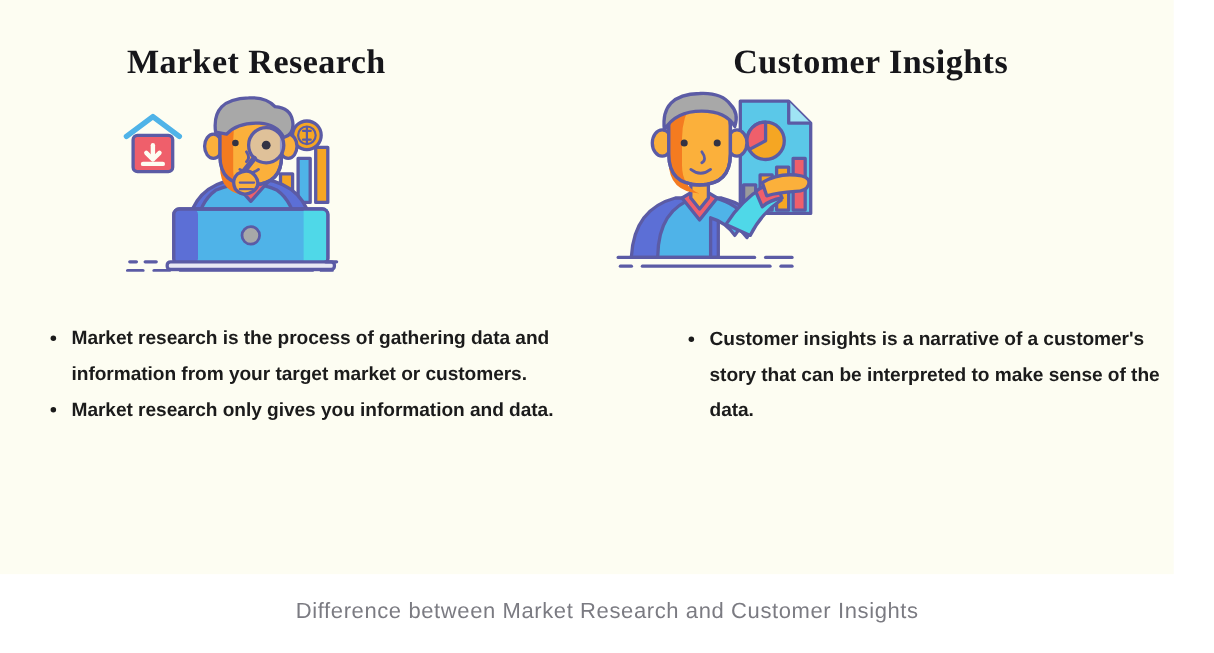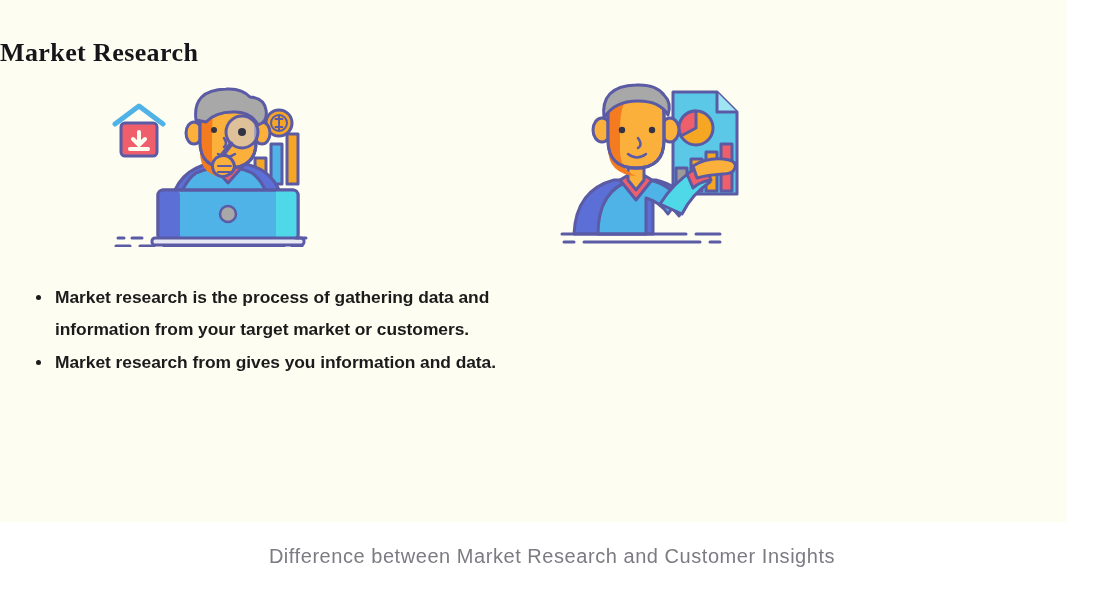--- a/index.html
+++ b/index.html
@@ -37,41 +37,42 @@
     top: 0;
     height: 522px;
   }
   #col-left  { left: 0px;   width: 560px; }
   #col-right { left: 560px; width: 507px; }
 
   .col-title {
     position: absolute;
     top: 38px;
     width: 100%;
+    text-align: center;
     font-family: "Liberation Serif", "DejaVu Serif", serif;
     font-weight: 700;
-    font-size: 26px;
+    font-size: 31px;
     letter-spacing: 0.4px;
     color: #16161a;
     white-space: nowrap;
   }
   #col-left  .col-title { padding-right: 94px; box-sizing: border-box; }
   #col-right .col-title { padding-right: 44px; box-sizing: border-box; }
 
   .illustration {
     position: absolute;
     top: 82px;
   }
   #illus-left  { left: 108px; }
   #illus-right { left: 770px - 560px; }
 
   
   ul.bullets {
     position: absolute;
-    margin: 2px;
+    margin: 12px;
     padding: 0;
     list-style: none;
   }
   #bullets-left  { left: 30px;  top: 279px; width: 470px; }
   #bullets-right { left: 50px;  top: 280px; width: 450px; }
 
   ul.bullets li {
     position: relative;
     padding-left: 23px;
     margin-bottom: 1px;
@@ -181,26 +182,27 @@
           <path d="M8 164 h14"></path>
           <path d="M32 164 h14"></path>
           <path d="M56 164 h120"></path>
           <path d="M184 164 h10"></path>
         </g>
       </svg>
     </div>
 
     <ul class="bullets" id="bullets-left">
       <li>Market research is the process of gathering data and information from your target market or customers.</li>
-      <li>Market research from gives you information and data.</li>
+      <li>Market research only gives you information and data.</li>
     </ul>
   </div>
 
   <div class="column" id="col-right">
 
+    <div class="col-title">Customer Insights</div>
 
     <div class="illustration" id="illus-right">
       <svg width="195" height="165" viewBox="0 0 195 165" xmlns="http://www.w3.org/2000/svg">
 
         <g>
           <path d="M113 10 h44 l20 20 v82 h-64 z" fill="#5bc8e8" stroke="#5b5ba5" stroke-width="3" stroke-linejoin="round"></path>
           <path d="M157 10 v20 h20" fill="#9fe4f4" stroke="#5b5ba5" stroke-width="3" stroke-linejoin="round"></path>
 
           <circle cx="136" cy="46" r="17" fill="#f5a623" stroke="#5b5ba5" stroke-width="3"></circle>
           <path d="M136 46 L136 29 A17 17 0 0 0 121 54 Z" fill="#ef5f6b" stroke="#5b5ba5" stroke-width="3" stroke-linejoin="round"></path>
@@ -242,18 +244,19 @@
           <path d="M2 152 h124"></path>
           <path d="M136 152 h24"></path>
           <path d="M4 160 h10"></path>
           <path d="M24 160 h116"></path>
           <path d="M150 160 h10"></path>
         </g>
       </svg>
     </div>
 
     <ul class="bullets" id="bullets-right">
+      <li>Customer insights is a narrative of a customer's story that can be interpreted to make sense of the data.</li>
     </ul>
   </div>
 
   <div id="caption">Difference between Market Research and Customer Insights</div>
 
 </div>
 
 </body></html>

